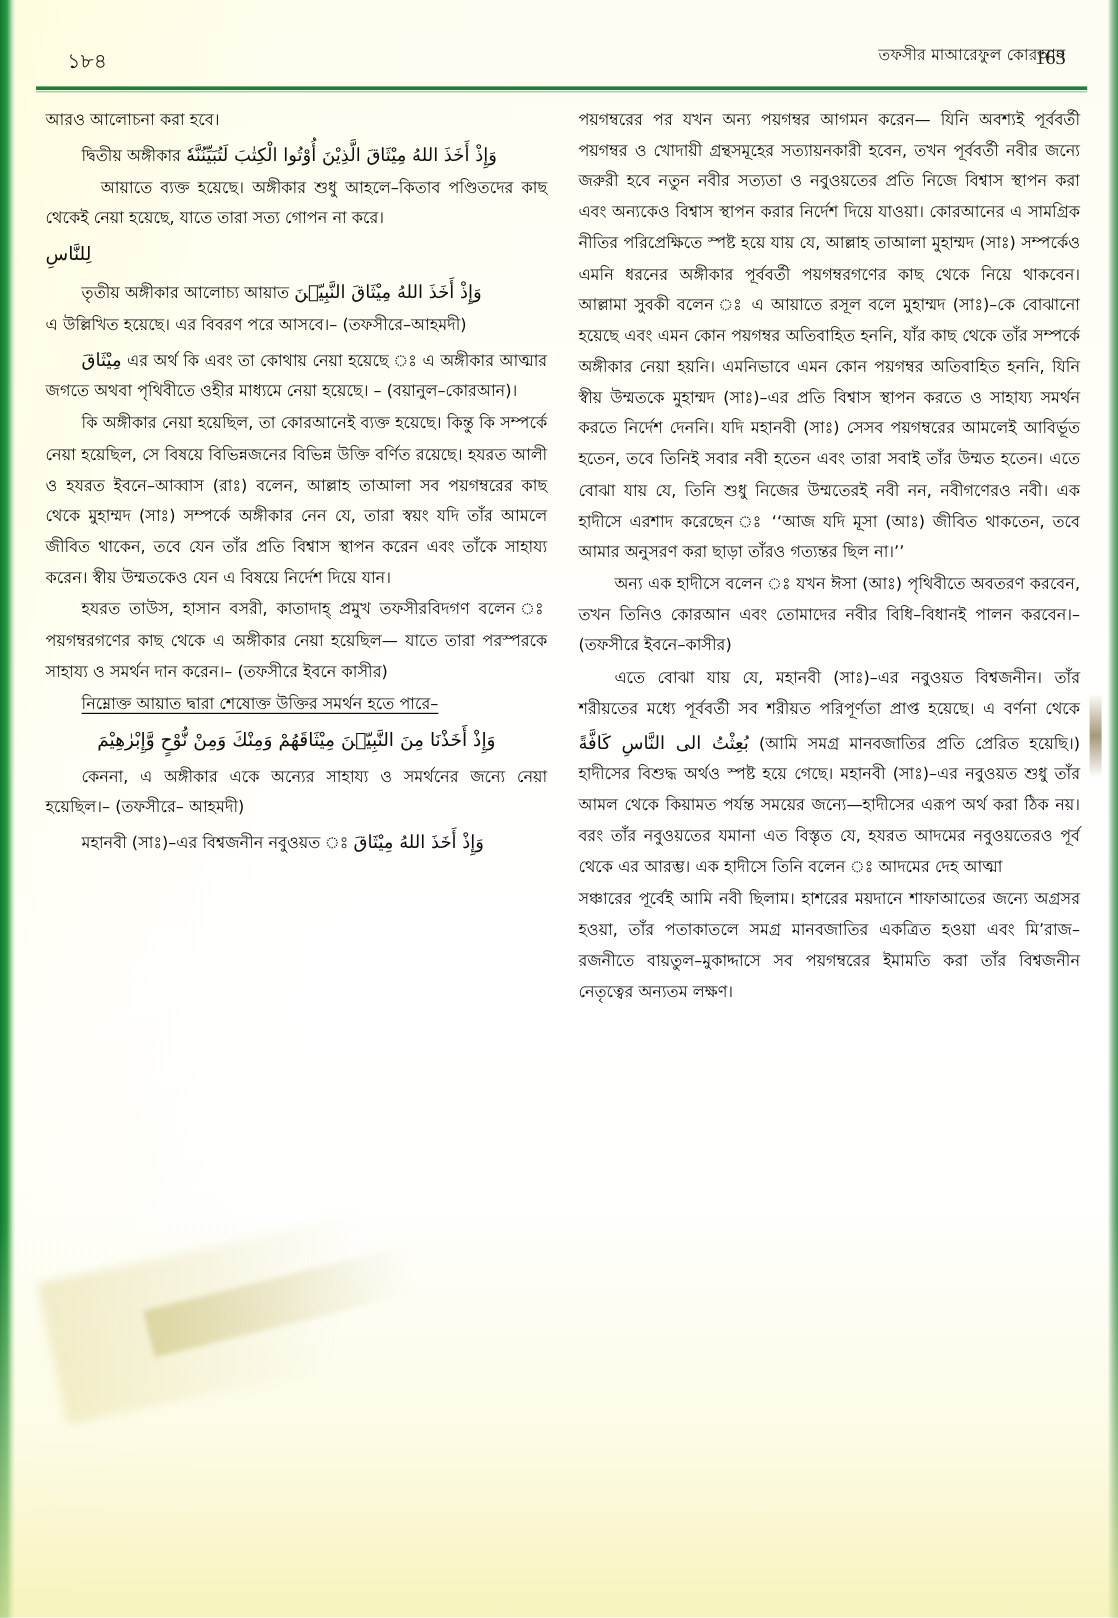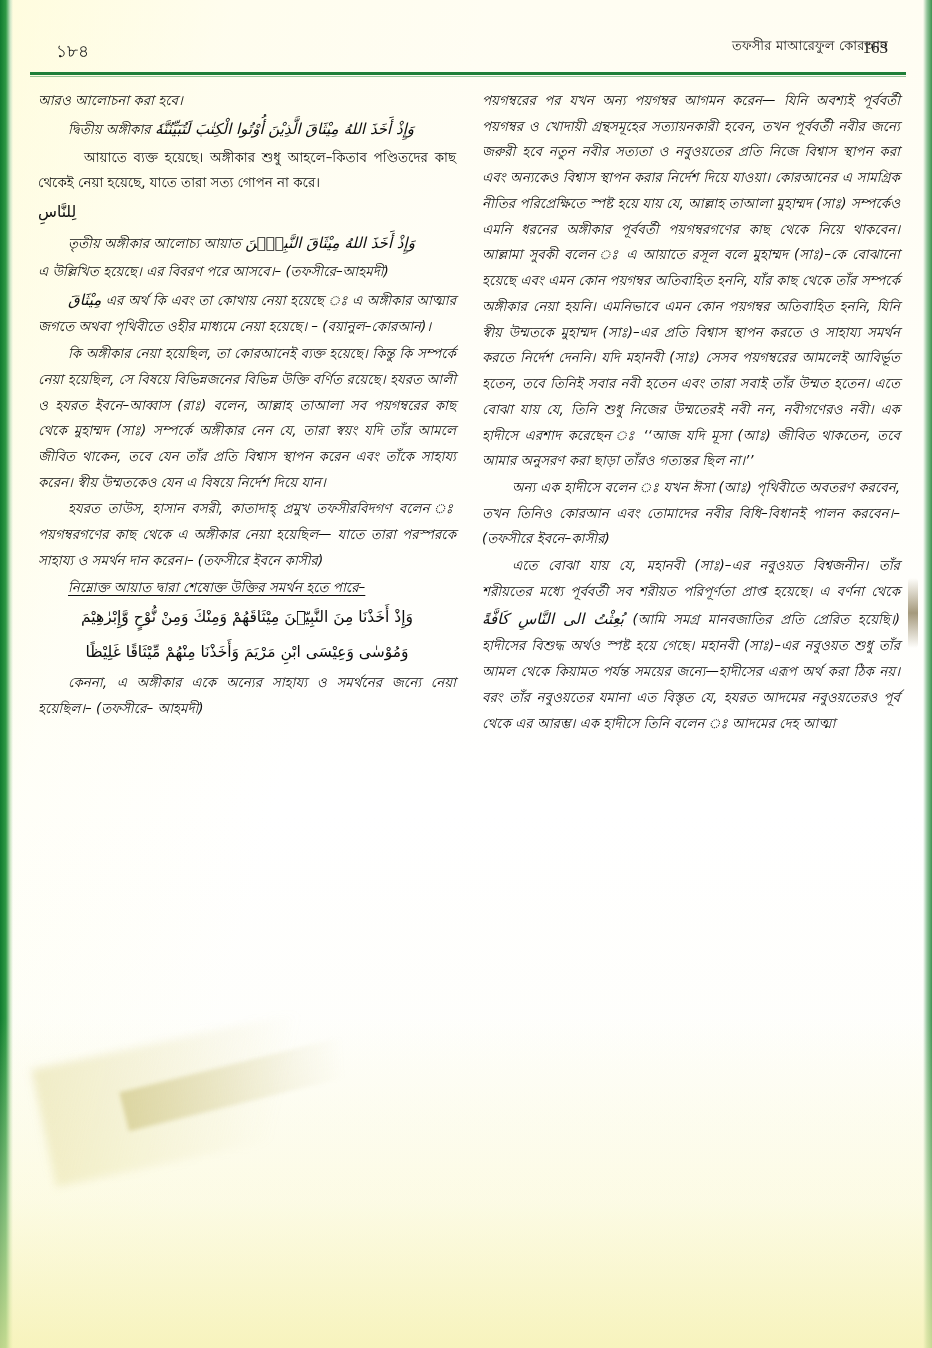--- a/index.html
+++ b/index.html
@@ -134,23 +134,23 @@
     width: 418px;
     font-size: 13.4px;
     line-height: 1.92;
     color: #0d0d0d;
     text-align: justify;
     text-justify: inter-word;
   }
   .col p {
     margin: 0 0 1px 0;
   }
-  .indent { text-indent: 30px; font-style: italic; }
+  .indent { text-indent: 30px; }
   .indent-lg { text-indent: 46px; }
-  .noindent { text-indent: 0; font-style: italic; }
+  .noindent { text-indent: 0; }
 
   .arabic {
     font-family: "DejaVu Sans", sans-serif;
     direction: rtl;
     text-align: left;
     font-size: 15.5px;
     line-height: 2.0;
     margin: 2px 0 2px 0;
     letter-spacing: 0;
   }
@@ -213,38 +213,42 @@
         <span>এর অর্থ কি এবং তা কোথায় নেয়া হয়েছে ঃ এ অঙ্গীকার আত্মার জগতে অথবা পৃথিবীতে ওহীর মাধ্যমে নেয়া হয়েছে। – (বয়ানুল–কোরআন)।</span>
       </p>
 
       <p class="indent">কি অঙ্গীকার নেয়া হয়েছিল, তা কোরআনেই ব্যক্ত হয়েছে। কিন্তু কি সম্পর্কে নেয়া হয়েছিল, সে বিষয়ে বিভিন্নজনের বিভিন্ন উক্তি বর্ণিত রয়েছে। হযরত আলী ও হযরত ইবনে–আব্বাস (রাঃ) বলেন, আল্লাহ তাআলা সব পয়গম্বরের কাছ থেকে মুহাম্মদ (সাঃ) সম্পর্কে অঙ্গীকার নেন যে, তারা স্বয়ং যদি তাঁর আমলে জীবিত থাকেন, তবে যেন তাঁর প্রতি বিশ্বাস স্থাপন করেন এবং তাঁকে সাহায্য করেন। স্বীয় উম্মতকেও যেন এ বিষয়ে নির্দেশ দিয়ে যান।</p>
 
       <p class="indent">হযরত তাউস, হাসান বসরী, কাতাদাহ্ প্রমুখ তফসীরবিদগণ বলেন ঃ পয়গম্বরগণের কাছ থেকে এ অঙ্গীকার নেয়া হয়েছিল— যাতে তারা পরস্পরকে সাহায্য ও সমর্থন দান করেন।– (তফসীরে ইবনে কাসীর)</p>
 
       <p class="indent underline-u">নিম্নোক্ত আয়াত দ্বারা শেষোক্ত উক্তির সমর্থন হতে পারে–</p>
 
       <p class="arabic-block">وَإِذْ أَخَذْنَا مِنَ النَّبِيّٖنَ مِيْثَاقَهُمْ وَمِنْكَ وَمِنْ نُّوْحٍ وَّإِبْرٰهِيْمَ</p>
-      <p class="arabic-block">وَمُوْسٰى وَعِيْسَى ابْنِ مَرْيَمَ وَأَخَذْنَا مِنْهُمْ مِّيْثَاقًا غَلِيْظًا</p>
 
       <p class="indent">কেননা, এ অঙ্গীকার একে অন্যের সাহায্য ও সমর্থনের জন্যে নেয়া হয়েছিল।– (তফসীরে– আহমদী)</p>
 
 
+      <p class="indent">
+        <span>মহানবী (সাঃ)–এর বিশ্বজনীন নবুওয়ত ঃ</span>
+        <span class="arabic-inline">وَإِذْ أَخَذَ اللهُ مِيْثَاقَ</span>
+      </p>
 
     </div>
 
     <div class="col">
       <p class="noindent">পয়গম্বরের পর যখন অন্য পয়গম্বর আগমন করেন— যিনি অবশ্যই পূর্ববর্তী পয়গম্বর ও খোদায়ী গ্রন্থসমূহের সত্যায়নকারী হবেন, তখন পূর্ববর্তী নবীর জন্যে জরুরী হবে নতুন নবীর সত্যতা ও নবুওয়তের প্রতি নিজে বিশ্বাস স্থাপন করা এবং অন্যকেও বিশ্বাস স্থাপন করার নির্দেশ দিয়ে যাওয়া। কোরআনের এ সামগ্রিক নীতির পরিপ্রেক্ষিতে স্পষ্ট হয়ে যায় যে, আল্লাহ তাআলা মুহাম্মদ (সাঃ) সম্পর্কেও এমনি ধরনের অঙ্গীকার পূর্ববর্তী পয়গম্বরগণের কাছ থেকে নিয়ে থাকবেন। আল্লামা সুবকী বলেন ঃ এ আয়াতে রসূল বলে মুহাম্মদ (সাঃ)–কে বোঝানো হয়েছে এবং এমন কোন পয়গম্বর অতিবাহিত হননি, যাঁর কাছ থেকে তাঁর সম্পর্কে অঙ্গীকার নেয়া হয়নি। এমনিভাবে এমন কোন পয়গম্বর অতিবাহিত হননি, যিনি স্বীয় উম্মতকে মুহাম্মদ (সাঃ)–এর প্রতি বিশ্বাস স্থাপন করতে ও সাহায্য সমর্থন করতে নির্দেশ দেননি। যদি মহানবী (সাঃ) সেসব পয়গম্বরের আমলেই আবির্ভূত হতেন, তবে তিনিই সবার নবী হতেন এবং তারা সবাই তাঁর উম্মত হতেন। এতে বোঝা যায় যে, তিনি শুধু নিজের উম্মতেরই নবী নন, নবীগণেরও নবী। এক হাদীসে এরশাদ করেছেন ঃ ‘‘আজ যদি মূসা (আঃ) জীবিত থাকতেন, তবে আমার অনুসরণ করা ছাড়া তাঁরও গত্যন্তর ছিল না।’’</p>
 
       <p class="indent mt6">অন্য এক হাদীসে বলেন ঃ যখন ঈসা (আঃ) পৃথিবীতে অবতরণ করবেন, তখন তিনিও কোরআন এবং তোমাদের নবীর বিধি–বিধানই পালন করবেন।– (তফসীরে ইবনে–কাসীর)</p>
 
       <p class="indent mt6">
         <span>এতে বোঝা যায় যে, মহানবী (সাঃ)–এর নবুওয়ত বিশ্বজনীন। তাঁর শরীয়তের মধ্যে পূর্ববর্তী সব শরীয়ত পরিপূর্ণতা প্রাপ্ত হয়েছে। এ বর্ণনা থেকে</span>
         <span class="arabic-inline">بُعِثْتُ الى النَّاسِ كَافَّةً</span>
         <span>(আমি সমগ্র মানবজাতির প্রতি প্রেরিত হয়েছি।) হাদীসের বিশুদ্ধ অর্থও স্পষ্ট হয়ে গেছে। মহানবী (সাঃ)–এর নবুওয়ত শুধু তাঁর আমল থেকে কিয়ামত পর্যন্ত সময়ের জন্যে—হাদীসের এরূপ অর্থ করা ঠিক নয়। বরং তাঁর নবুওয়তের যমানা এত বিস্তৃত যে, হযরত আদমের নবুওয়তেরও পূর্ব থেকে এর আরম্ভ। এক হাদীসে তিনি বলেন ঃ আদমের দেহ আত্মা</span>
       </p>
 
+      <p class="noindent">সঞ্চারের পূর্বেই আমি নবী ছিলাম।  হাশরের ময়দানে শাফাআতের জন্যে অগ্রসর হওয়া, তাঁর পতাকাতলে সমগ্র মানবজাতির একত্রিত হওয়া এবং মি’রাজ–রজনীতে বায়তুল–মুকাদ্দাসে সব পয়গম্বরের ইমামতি করা তাঁর বিশ্বজনীন নেতৃত্বের অন্যতম লক্ষণ।</p>
     </div>
   </div>
 
   <div class="edge-yellow-bottom"></div>
   <div class="smudge"></div>
   <div class="smudge2"></div>
 </div>
 
 </body></html>

